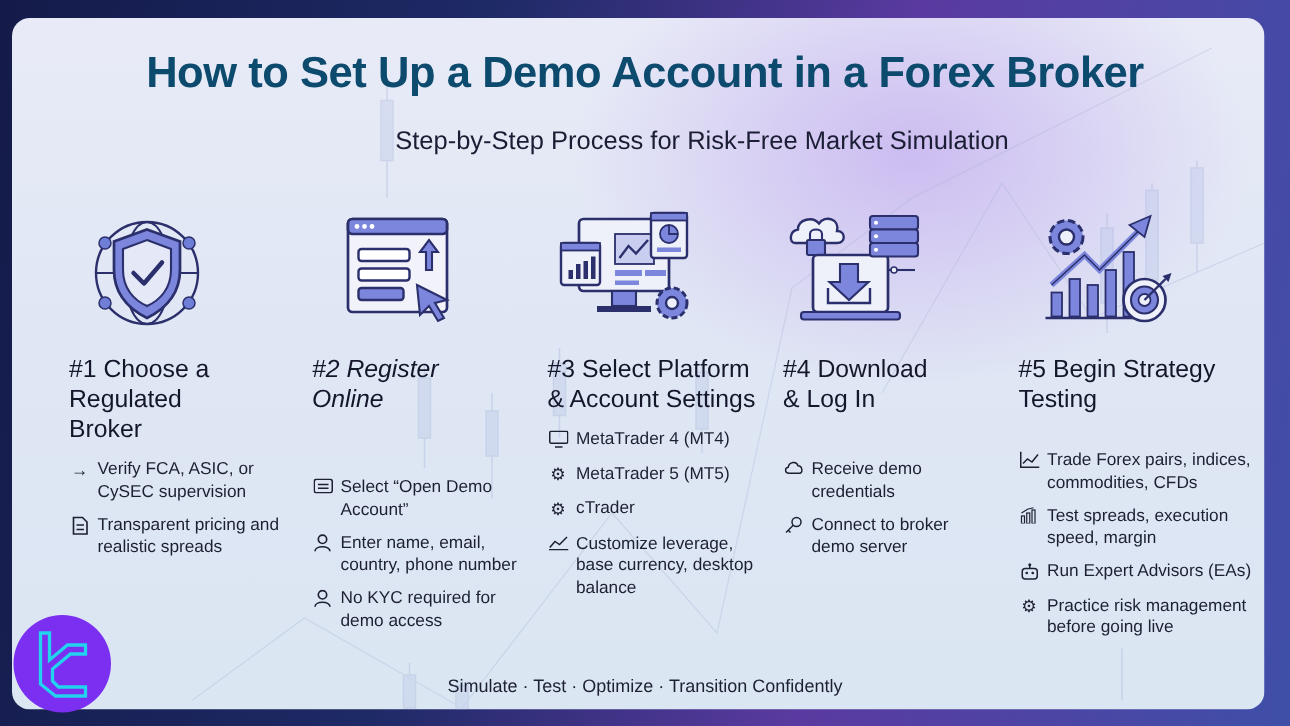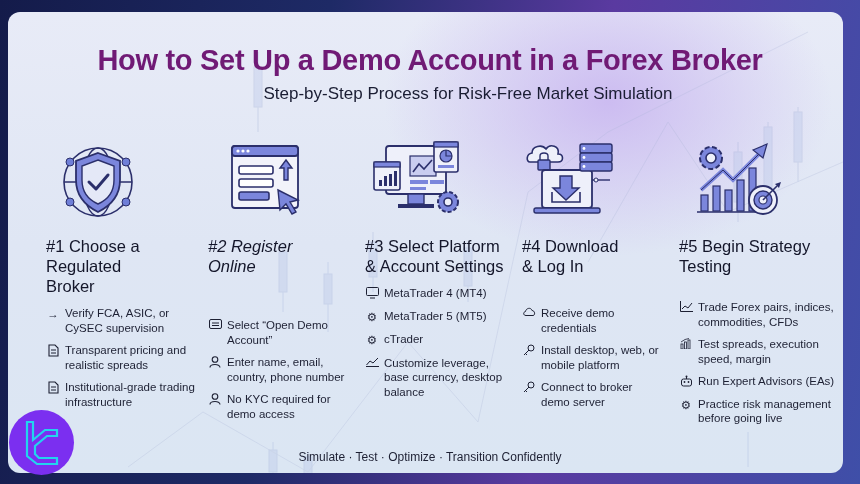--- a/index.html
+++ b/index.html
@@ -11,22 +11,22 @@
   .card {
     position:absolute; left:8px; top:12px; width:835px; height:461px;
     border-radius:12px;
     background:
       radial-gradient(ellipse 320px 220px at 600px 90px, rgba(200,180,240,0.85), rgba(200,180,240,0) 70%),
       linear-gradient(180deg, #e8ebf7 0%, #dfe6f4 50%, #dbe6f3 100%);
     overflow:hidden;
   }
   .candles { position:absolute; inset:0; pointer-events:none; opacity:0.35; }
   .title {
-    position:absolute; top:44px; left:0; width:860px; text-align:center;
-    font-size:29px; font-weight:700; color:#701a75; letter-spacing:-0.3px;
+    position:absolute; top:33px; left:0; width:860px; text-align:center;
+    font-size:29px; font-weight:700; color:#0c4a6e; letter-spacing:-0.3px;
   }
   .subtitle {
     position:absolute; top:84px; left:0; width:860px; text-align:center;
     font-size:17px; color:#1a1d33;padding-left:38px;
   }
   .icon-box { position:absolute; top:140px; width:90px; height:80px; }
   .col { position:absolute; top:236px; }
   .col h3 {
     margin:0 0 10px 0; font-size:16.5px; line-height:20px; font-weight:500; color:#14162a;
   }
@@ -186,30 +186,20 @@
   <div class="item">
       <span class="ic">
         <svg width="11" height="13" viewBox="0 0 11 13">
           <path d="M1 1 H7 L10 4 V12 H1 Z" fill="none" stroke="#1d2033" stroke-width="1.1"></path>
           <line x1="3" y1="6" x2="8" y2="6" stroke="#1d2033"></line>
           <line x1="3" y1="9" x2="8" y2="9" stroke="#1d2033"></line>
         </svg>
       </span>
       <span>Transparent pricing and realistic spreads</span>
     </div>
-  <div class="item">
-      <span class="ic">
-        <svg width="11" height="13" viewBox="0 0 11 13">
-          <path d="M1 1 H7 L10 4 V12 H1 Z" fill="none" stroke="#1d2033" stroke-width="1.1"></path>
-          <line x1="3" y1="6" x2="8" y2="6" stroke="#1d2033"></line>
-          <line x1="3" y1="9" x2="8" y2="9" stroke="#1d2033"></line>
-        </svg>
-      </span>
-      <span>Institutional-grade trading infrastructure</span>
-    </div>
 </div>
 
 <div class="col" style="left:208px; width:150px;">
   <h3 style="width:100px; margin-bottom:42px;font-style:italic;">#2 Register Online</h3>
   <div class="item">
       <span class="ic">
         <svg width="13" height="10" viewBox="0 0 13 10">
           <rect x="0.5" y="0.5" width="12" height="9" rx="1.5" fill="none" stroke="#1d2033"></rect>
           <line x1="3" y1="4" x2="10" y2="4" stroke="#1d2033"></line>
           <line x1="3" y1="6.5" x2="10" y2="6.5" stroke="#1d2033"></line>
@@ -269,30 +259,20 @@
 
 <div class="col" style="left:522px; width:140px;">
   <h3 style="width:110px; margin-bottom:30px;">#4 Download &amp; Log In</h3>
   <div class="item">
       <span class="ic">
         <svg width="13" height="9" viewBox="0 0 13 9">
           <path d="M3 8.5 C0 8.5 0 5 2.5 4.5 C3 1 8 0 9 3.5 C12 3.5 12.5 8.5 10 8.5 Z" fill="none" stroke="#1d2033"></path>
         </svg>
       </span>
       <span>Receive demo credentials</span>
-    </div>
-  <div class="item">
-      <span class="ic">
-        <svg width="12" height="12" viewBox="0 0 12 12">
-          <circle cx="8" cy="4" r="3" fill="none" stroke="#1d2033"></circle>
-          <line x1="6" y1="6" x2="1" y2="11" stroke="#1d2033"></line>
-          <line x1="2.5" y1="9.5" x2="4" y2="11" stroke="#1d2033"></line>
-        </svg>
-      </span>
-      <span>Install desktop, web, or mobile platform</span>
     </div>
   <div class="item">
       <span class="ic">
         <svg width="12" height="12" viewBox="0 0 12 12">
           <circle cx="8" cy="4" r="3" fill="none" stroke="#1d2033"></circle>
           <line x1="6" y1="6" x2="1" y2="11" stroke="#1d2033"></line>
           <line x1="2.5" y1="9.5" x2="4" y2="11" stroke="#1d2033"></line>
         </svg>
       </span>
       <span>Connect to broker demo server</span>

